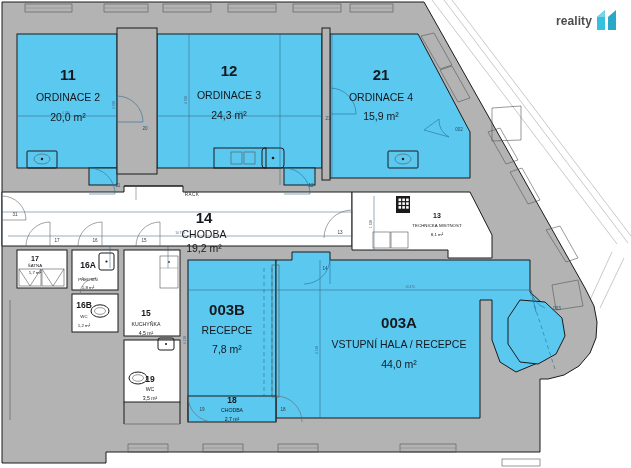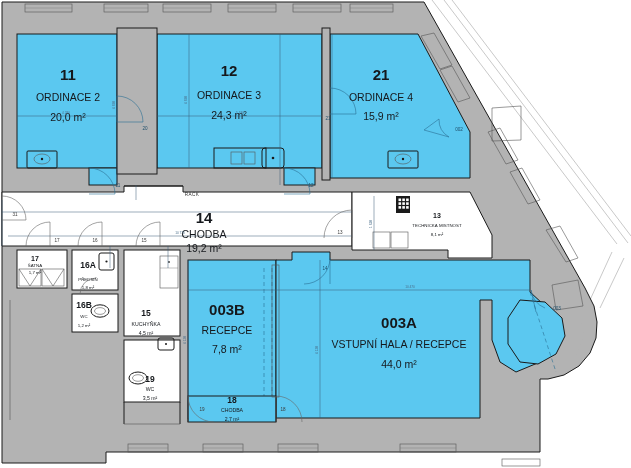--- a/index.html
+++ b/index.html
@@ -513,14 +513,22 @@
       <text class="dim-tag" x="187" y="100" transform="rotate(-90 187 100)">4 690</text>
       <text class="dim-tag" x="180" y="234">10 770</text>
       <text class="dim-tag" x="372" y="224" transform="rotate(-90 372 224)">1 630</text>
       <text class="dim-tag" x="410" y="288">10 470</text>
       <text class="dim-tag" x="318" y="350" transform="rotate(-90 318 350)">4 120</text>
       <text class="dim-tag" x="186" y="340" transform="rotate(-90 186 340)">4 120</text>
     </g>
 
   </svg>
 
+  <div id="brand-logo">
+    <span class="brand-word">reality</span>
+    <svg class="logo-mark" width="26" height="26" viewBox="0 0 26 26">
+      <path d="M2 9 L10 2 L10 22 L2 22 Z" fill="#35c0e0"></path>
+      <path d="M13 9 L21 2 L21 22 L13 22 Z" fill="#2aa8c8"></path>
+      <path d="M2 9 L10 2 L10 9 Z" fill="#7ad3e8"></path>
+    </svg>
+  </div>
 
 </div>
 
 </body></html>

